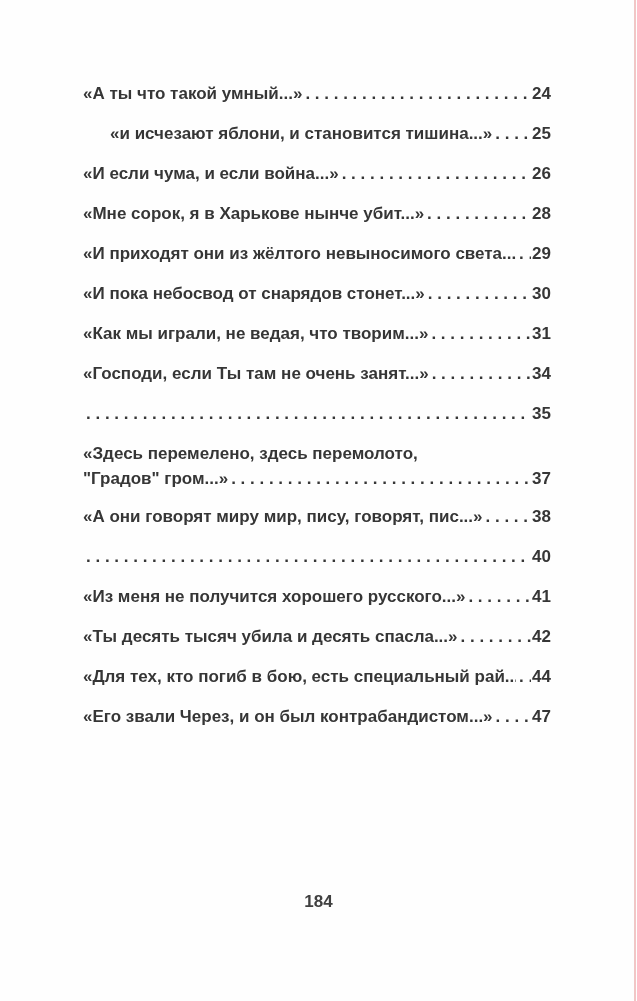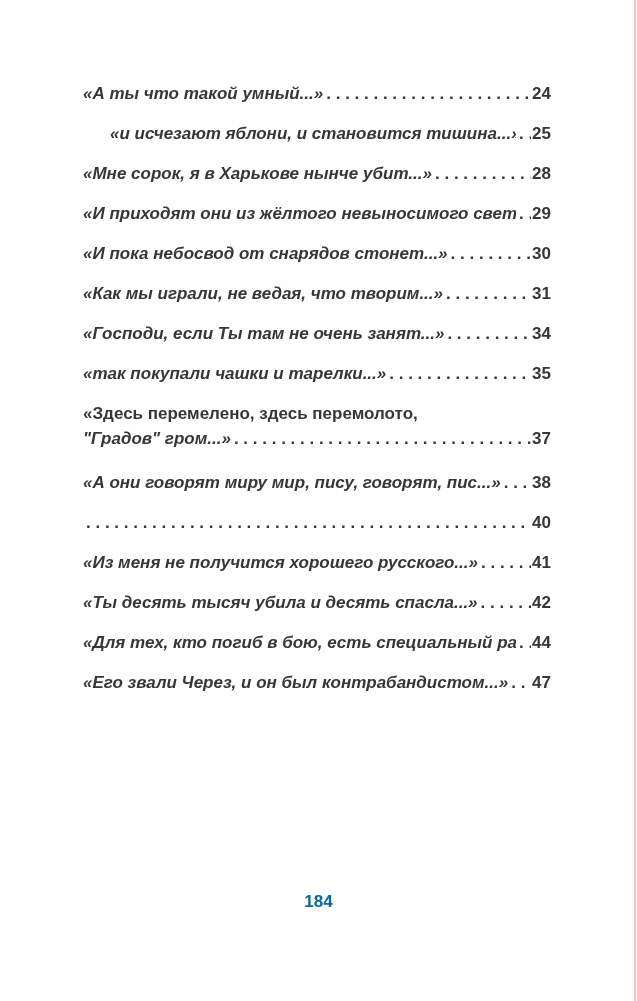--- a/index.html
+++ b/index.html
@@ -33,53 +33,52 @@
     font-weight: 700;
     font-size: 17px;
     line-height: 22px;
     margin-bottom: 18px;
   }
   .toc-row.indent { padding-left: 27px; }
   .toc-title {
     flex: 0 1 auto;
     white-space: nowrap;
     overflow: hidden;
-    font-style: italic;
   }
   .dots {
     flex: 1 1 0;
     min-width: 12px;
     overflow: hidden;
     white-space: nowrap;
     margin-left: 3px;
     margin-right: 1px;
   }
   .dots::after {
     content: ". . . . . . . . . . . . . . . . . . . . . . . . . . . . . . . . . . . . . . . . . . . . . . . . . . . . . . . . . . . . . . . .";
   }
   .toc-page { flex: 0 0 auto; }
   .toc-row.two-line {
     display: block;
-    margin-bottom: 22px;
+    margin-bottom: 16px;
   }
   .two-line .row-line2 {
     display: flex;
     align-items: baseline;
     margin-top: 3px;
   }
   .folio {
     position: absolute;
     left: 0;
     top: 891px;
     width: 100%;
     text-align: center;
     font-weight: 700;
     font-size: 17px;
     line-height: 22px;
-    color: #0369a1;
+    color: #404040;
   }
 </style>
 </head>
 <body>
 
 <div class="page">
 
   <main class="toc">
 
     <div class="toc-row">
@@ -87,20 +86,25 @@
       <span class="dots"></span>
       <span class="toc-page">24</span>
     </div>
 
     <div class="toc-row indent">
       <span class="toc-title">«и исчезают яблони, и становится тишина...»</span>
       <span class="dots"></span>
       <span class="toc-page">25</span>
     </div>
 
+    <div class="toc-row">
+      <span class="toc-title">«И если чума, и если война...»</span>
+      <span class="dots"></span>
+      <span class="toc-page">26</span>
+    </div>
 
 
     <div class="toc-row">
       <span class="toc-title">«Мне сорок, я в Харькове нынче убит...»</span>
       <span class="dots"></span>
       <span class="toc-page">28</span>
     </div>
 
     <div class="toc-row">
       <span class="toc-title">«И приходят они из жёлтого невыносимого света...»</span>
@@ -121,21 +125,20 @@
     </div>
 
 
     <div class="toc-row">
       <span class="toc-title">«Господи, если Ты там не очень занят...»</span>
       <span class="dots"></span>
       <span class="toc-page">34</span>
     </div>
 
     <div class="toc-row">
-      <span class="toc-title">«так покупали чашки и тарелки...»</span>
       <span class="dots"></span>
       <span class="toc-page">35</span>
     </div>
 
 
     <div class="toc-row two-line">
       <div class="row-line1">«Здесь перемелено, здесь перемолото,</div>
       <div class="row-line2">
         <span class="toc-title">"Градов" гром...»</span>
         <span class="dots"></span>

